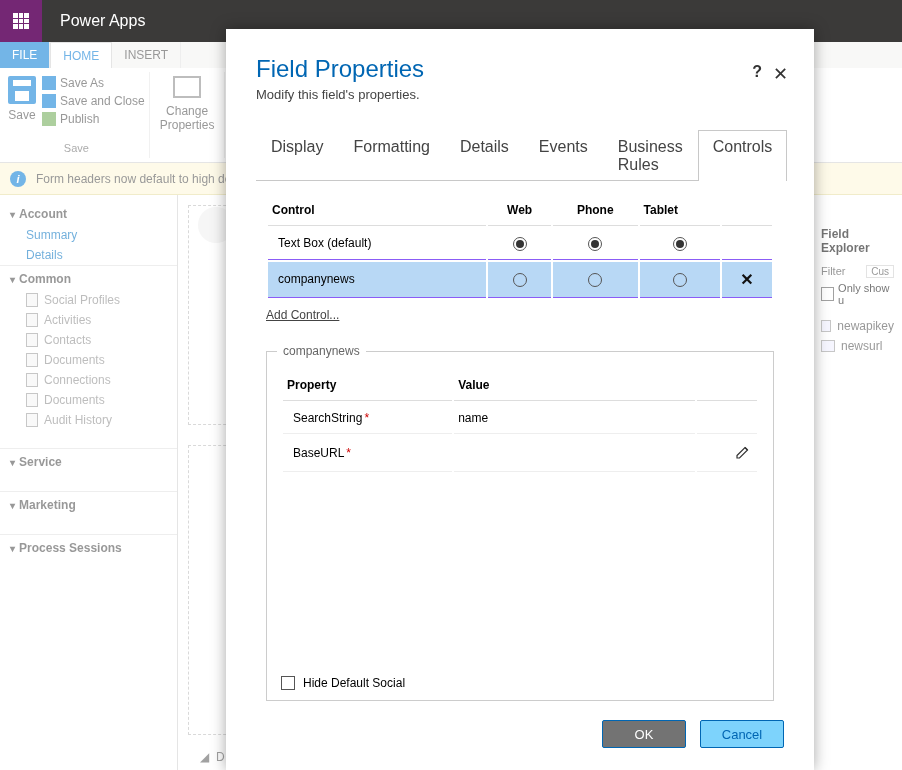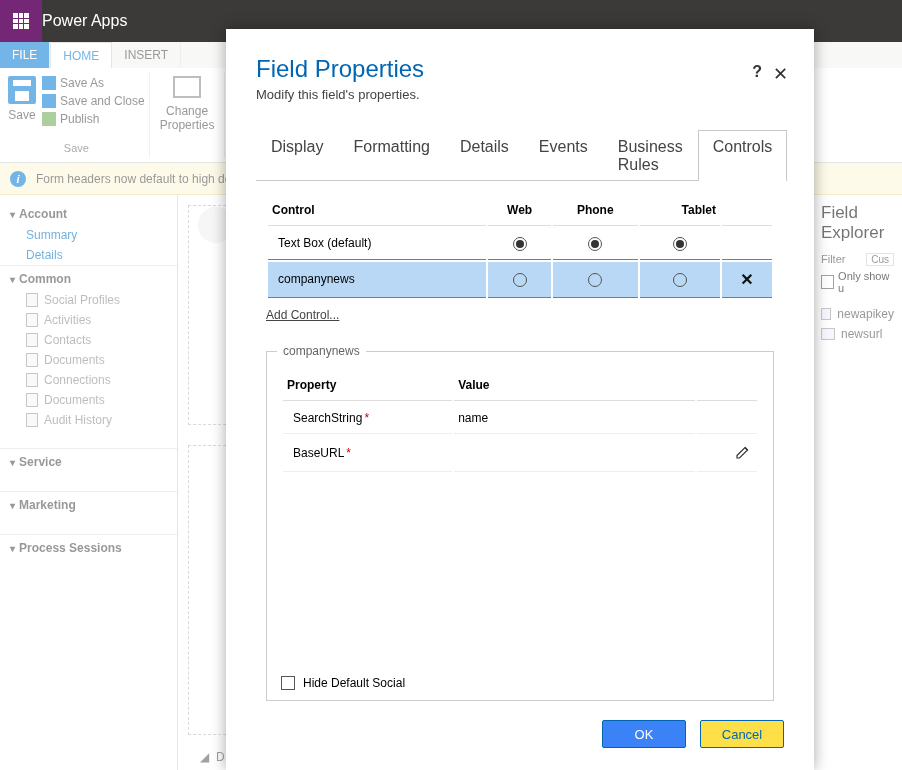--- a/index.html
+++ b/index.html
@@ -3,21 +3,21 @@
 <meta charset="utf-8">
 <style>
 * { box-sizing: border-box; margin: 0; padding: 0; font-family: "Segoe UI", Arial, sans-serif; }
 body { width: 902px; height: 770px; overflow: hidden; background: #fff; position: relative; }
 
 
 .topbar { height: 42px; background: #3b3a39; color: #fff; display: flex; align-items: center; }
 .waffle { width: 42px; height: 42px; background: #742774; display: flex; align-items: center; justify-content: center; }
 .waffle-grid { width: 16px; height: 16px; display: grid; grid-template-columns: repeat(3,1fr); grid-template-rows: repeat(3,1fr); gap: 1px; }
 .waffle-grid span { background: #fff; }
-.app-name { font-size: 16px; font-weight: 400; }
+.app-name { font-size: 16px; font-weight: 400; margin-left: 18px; }
 
 
 .ribbon-tabs { height: 26px; background: #f3f2f1; display: flex; align-items: stretch; font-size: 12px; }
 .ribbon-tab { padding: 4px 12px; color: #444; border-right: 1px solid #e0e0e0; display:flex; align-items:center; cursor:pointer;}
 .ribbon-tab.file { background: #0078d4; color: #fff; }
 .ribbon-tab.active { background: #fff; color: #0078d4; border: 1px solid #d0d0d0; border-bottom: none; }
 .ribbon-body { height: 95px; background: #fff; border-bottom: 1px solid #d0d0d0; display: flex; align-items: flex-start; padding: 4px 8px; font-size: 12px; color: #444; }
 .rb-save { display:flex; flex-direction:column; align-items:center; padding-top:4px;}
 .save-icon { width: 28px; height: 28px; background: #0078d4; border-radius: 2px; position: relative; margin-bottom: 4px; }
 .save-icon::before { content:""; position:absolute; top:4px; left:5px; width:18px; height:6px; background:#fff; }
@@ -37,21 +37,21 @@
 .main { display: flex; height: calc(770px - 42px - 26px - 95px - 32px); }
 .left-nav { width: 178px; border-right: 1px solid #d0d0d0; padding: 6px 0; font-size: 12px; color:#444; overflow:hidden;text-align:center;}
 .nav-section { padding: 6px 10px 4px; font-weight: 600; border-top: 1px solid #e0e0e0; display:flex; align-items:center; gap:4px; cursor:pointer;}
 .nav-section::before { content:"▾"; font-size:10px; color:#444; }
 .nav-item { padding: 3px 10px 3px 26px; color: #0070c0; cursor:pointer; display:flex; align-items:center; gap:6px;}
 .nav-item.dim { color:#888; }
 .nav-item .doc-icon { width:12px; height:14px; border:1px solid #999; background:#f4f4f4; display:inline-block; }
 .canvas { flex: 1; position: relative; background:#fff; }
 .dashed-box { position:absolute; border:1px dashed #bbb; }
 .right-panel { width: 90px; border-left: 1px solid #d0d0d0; padding: 8px; font-size: 12px; background:#fff; }
-.right-panel h4 { font-size:17px; font-weight:400; margin-bottom:10px;}
+.right-panel h4 { font-size:12px; font-weight:700; margin-bottom:10px;margin-top:24px;}
 .filter-label { font-size:11px; color:#444; margin-bottom:4px; display:flex; justify-content:space-between;}
 .filter-row { display:flex; align-items:center; gap:4px; font-size:11px; margin-bottom:10px;}
 .field-entry { display:flex; align-items:center; gap:6px; font-size:12px; color:#444; padding:3px 0; cursor:pointer;}
 .field-icon { width:14px; height:12px; border:1px solid #999; background:#eef; display:inline-block; }
 
 
 .mask { position:absolute; top:42px; left:0; right:0; bottom:0; background:rgba(255,255,255,0.45);}
 
 
 .dialog { position:absolute; top:29px; left:226px; width:588px; height:741px; background:#fff; box-shadow: 0 0 14px rgba(0,0,0,0.35); display:flex; flex-direction:column; }
@@ -85,22 +85,22 @@
 .req-star { color:#c00; margin-left:2px;}
 .pencil { width:16px; height:16px; display:inline-block; }
 .pencil svg { width:16px; height:16px; }
 .pencil-highlight { border:3px solid #e6007e; padding:2px; display:inline-flex; align-items:center; justify-content:center; width:28px; height:24px;}
 
 .hide-default { display:flex; align-items:center; gap:8px; font-size:12px; position:absolute; bottom:10px; left:14px;}
 .chk { width:14px; height:14px; border:1px solid #555; background:#fff;}
 
 .dlg-footer { padding: 16px 30px 22px; display:flex; justify-content:flex-end; gap:14px; }
 .btn { min-width:84px; height:28px; font-size:13px; border:1px solid #0066b3; border-radius:2px; display:flex; align-items:center; justify-content:center; cursor:pointer;}
-.btn-primary { background:#3b82f6; color:#fff; }
-.btn-secondary { background:#fde047; color:#0066b3; }
+.btn-primary { background:#737373; color:#fff; }
+.btn-secondary { background:#7dd3fc; color:#0066b3; }
 
 </style>
 </head>
 <body>
 
 <div class="topbar">
   <div class="waffle">
     <div class="waffle-grid">
         <span></span>
         <span></span>
@@ -262,21 +262,21 @@
     <div class="dtab active">Controls</div>
   </div>
 
   <div class="dlg-body">
     <table class="ctrl-table">
       <thead>
           <tr>
         <td style="width:44%;">Control</td>
         <td style="text-align:center;">Web</td>
         <td style="text-align:center;">Phone</td>
-        <td style="text-align:right;">Tablet</td>
+        <td style="text-align:left;">Tablet</td>
         <td style="width:50px;"></td>
       </tr>
         </thead>
       <tbody id="ctrl-body">
           <tr>
             <td style="padding-left:10px;">Text Box (default)</td>
             <td style="text-align:center;"><span class="radio checked"></span></td>
             <td style="text-align:center;"><span class="radio checked"></span></td>
             <td style="text-align:center;"><span class="radio checked"></span></td>
             <td style="text-align:center;"></td>

